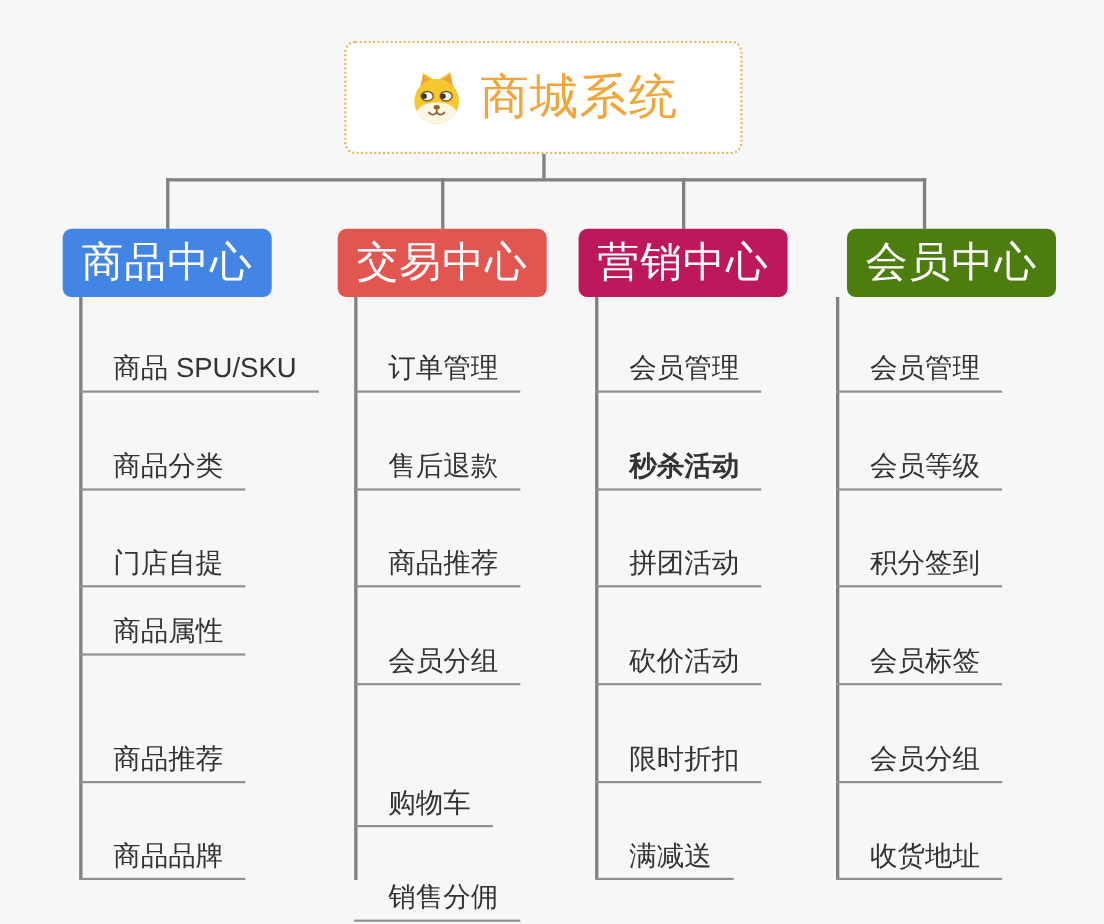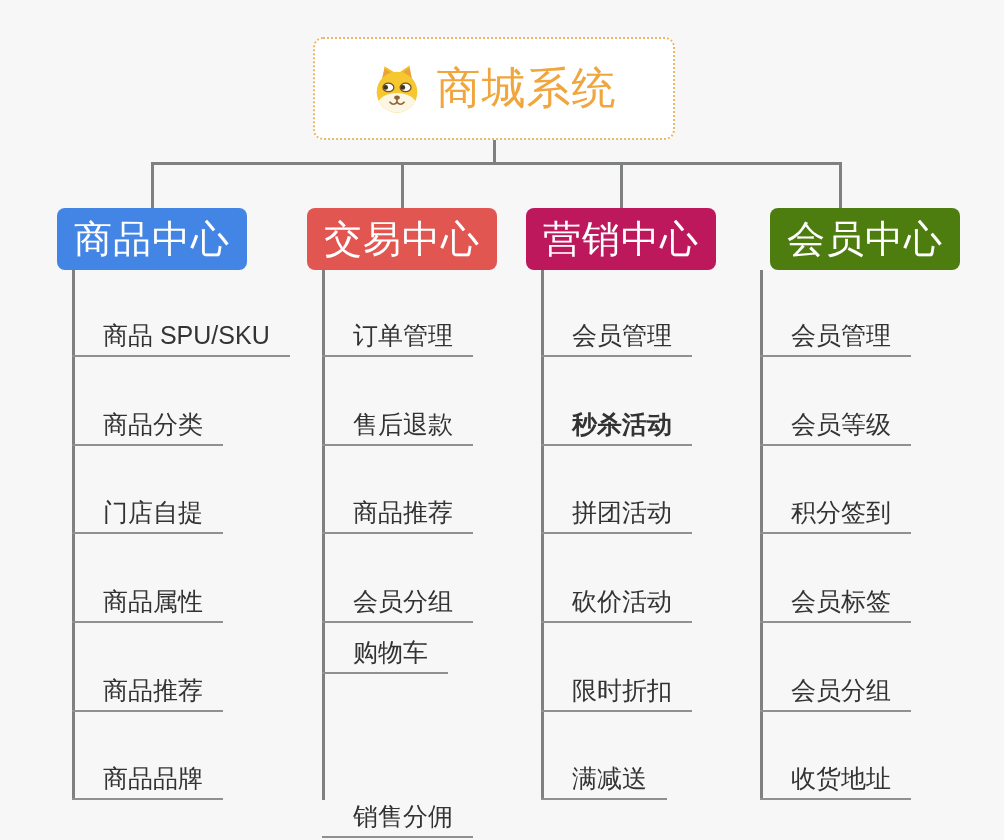--- a/index.html
+++ b/index.html
@@ -101,31 +101,31 @@
 
   <div class="line" style="left:492.5px;top:140px;width:3px;height:22px;"></div>
   <div class="line" style="left:150.5px;top:162px;width:691px;height:3px;"></div>
 
 <div class="line" style="left: 150.5px; top: 162px; width: 3px; height: 46px;"></div>
     <div class="branch-box" style="left: 57px; background: rgb(66, 133, 229);">商品中心</div>
     <div class="trunk" style="left: 72px;"></div>
     <div class="item" style="left: 72px; top: 315px;">商品 SPU/SKU</div>
     <div class="item" style="left: 72px; top: 404px;">商品分类</div>
     <div class="item" style="left: 72px; top: 492px;">门店自提</div>
-    <div class="item" style="left: 72px; top: 581px;">商品属性</div>
+    <div class="item" style="left: 72px; top: 554px;">商品属性</div>
     <div class="item" style="left: 72px; top: 670px;">商品推荐</div>
     <div class="item" style="left: 72px; top: 758px;">商品品牌</div>
     <div class="line" style="left: 400.5px; top: 162px; width: 3px; height: 46px;"></div>
     <div class="branch-box" style="left: 307px; background: rgb(226, 86, 82);">交易中心</div>
     <div class="trunk" style="left: 322px;"></div>
     <div class="item" style="left: 322px; top: 315px;">订单管理</div>
     <div class="item" style="left: 322px; top: 404px;">售后退款</div>
     <div class="item" style="left: 322px; top: 492px;">商品推荐</div>
     <div class="item" style="left: 322px; top: 581px;">会员分组</div>
-    <div class="item" style="left: 322px; top: 632px; text-align: right;">购物车</div>
+    <div class="item" style="left: 322px; top: 710px; text-align: right;">购物车</div>
     <div class="item" style="left: 322px; top: 758px; margin-top: 38px;">销售分佣</div>
     <div class="line" style="left: 619.5px; top: 162px; width: 3px; height: 46px;"></div>
     <div class="branch-box" style="left: 526px; background: #be185d;">营销中心</div>
     <div class="trunk" style="left: 541px;"></div>
     <div class="item" style="left: 541px; top: 315px;">会员管理</div>
     <div class="item" style="left: 541px; top: 404px; font-weight: bold;">秒杀活动</div>
     <div class="item" style="left: 541px; top: 492px;">拼团活动</div>
     <div class="item" style="left: 541px; top: 581px;">砍价活动</div>
     <div class="item" style="left: 541px; top: 670px;">限时折扣</div>
     <div class="item" style="left: 541px; top: 758px;">满减送</div>

